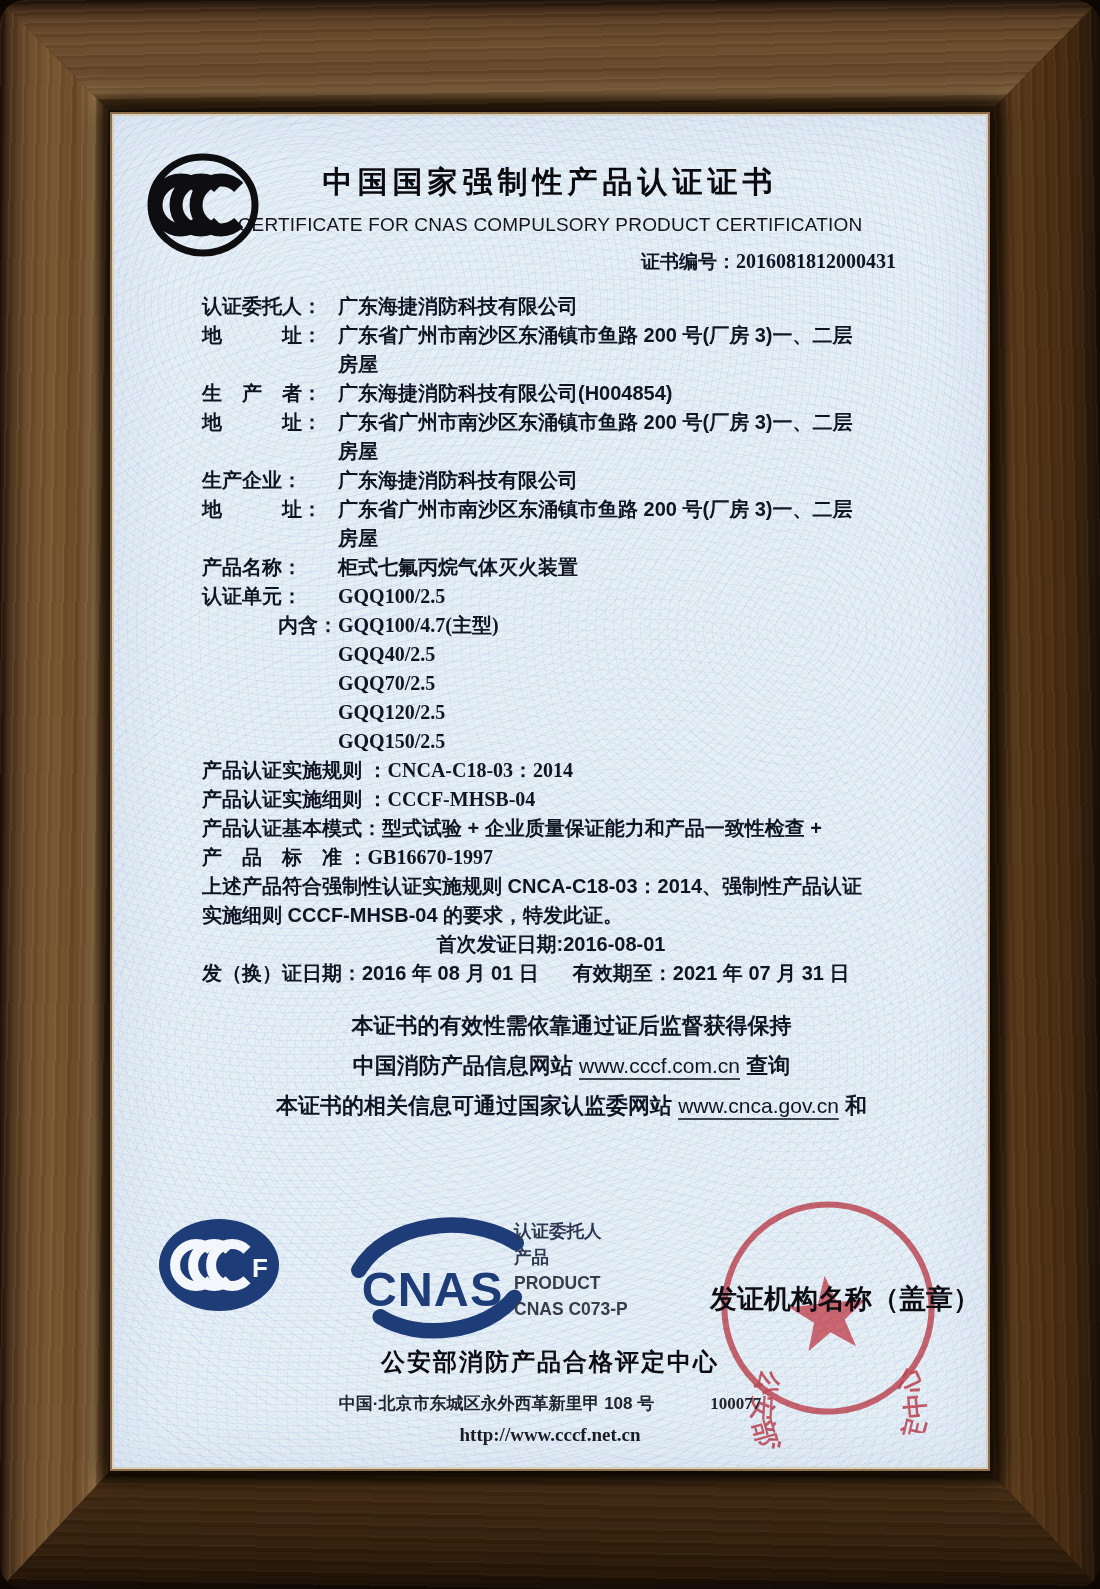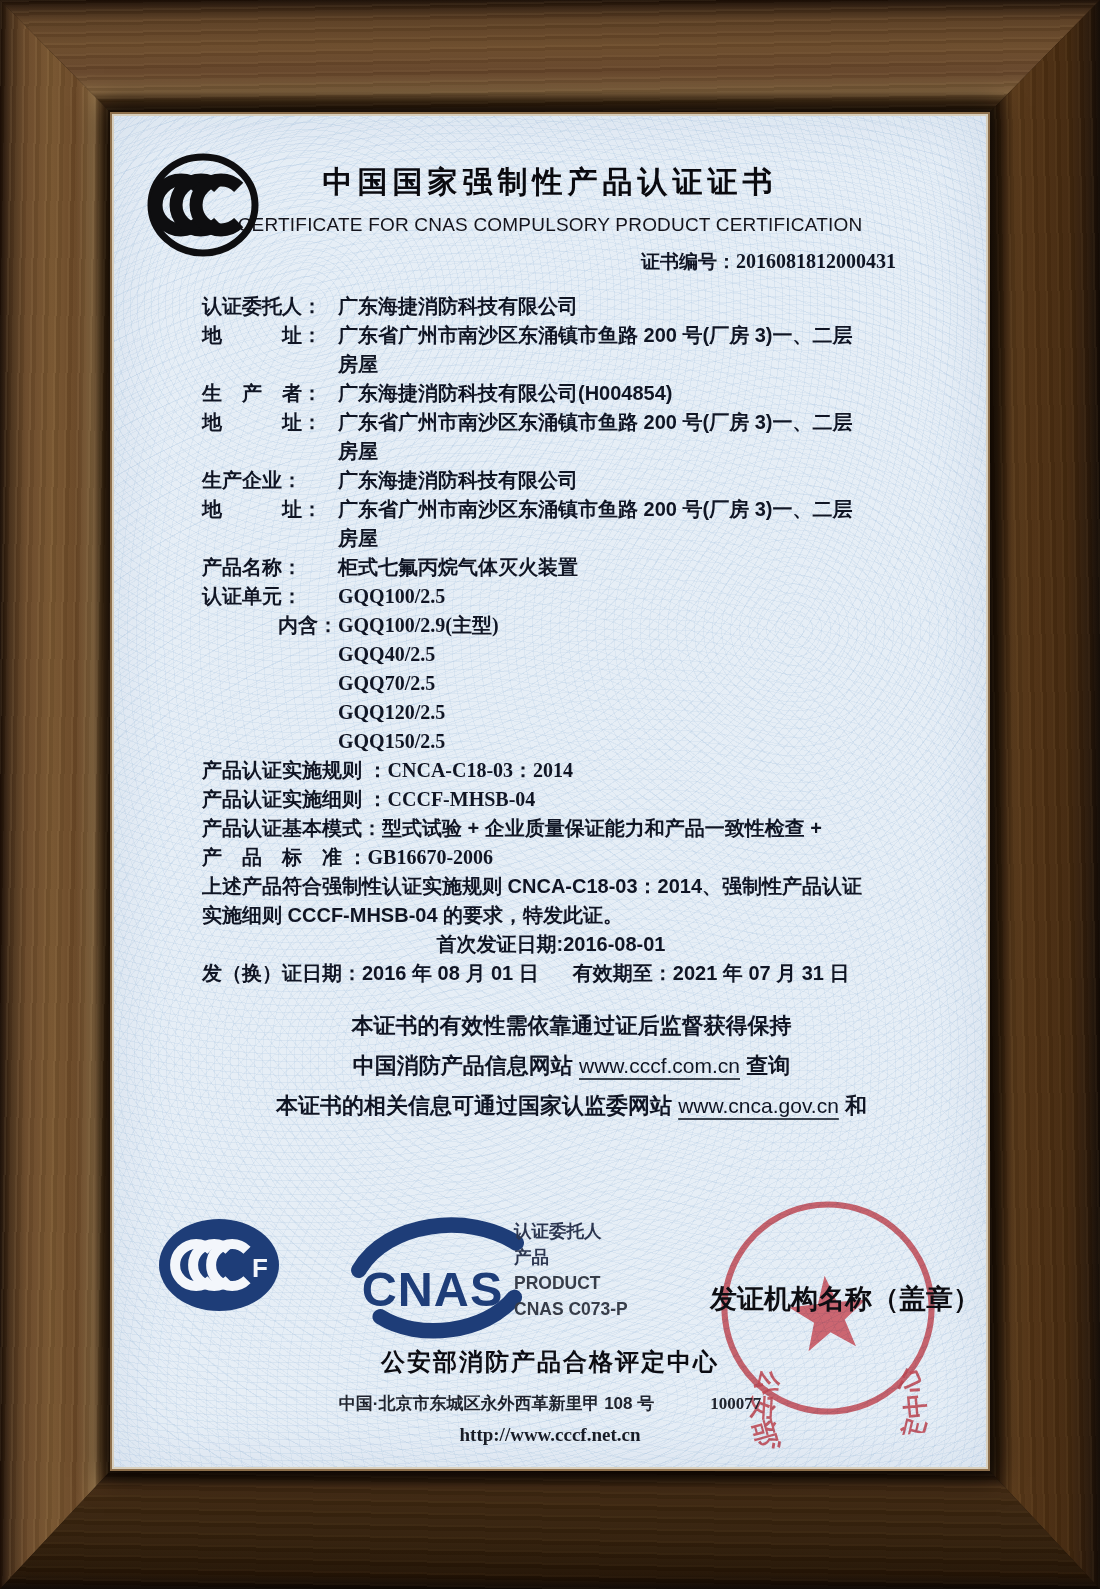--- a/index.html
+++ b/index.html
@@ -1,20 +1,21 @@
 <!DOCTYPE html>
 <html><head>
 <meta charset="utf-8">
 <style>
   html,body { margin:0; padding:0; background:#0d0703; }
   * { box-sizing:border-box; }
   .scene {
     position:relative; width:1100px; height:1589px; overflow:hidden;
     background:#1a0f07;
     font-family:"Liberation Sans", sans-serif;
+    border-radius:25px;
   }
   
   .fp { position:absolute; left:0; top:0; width:1100px; height:1589px; }
   .fp-top {
     clip-path: polygon(0 0, 1100px 0, 986px 116px, 114px 116px);
     background:
       repeating-linear-gradient(179deg, rgba(255,228,185,0.06) 0 2px, rgba(0,0,0,0.05) 2px 5px, rgba(255,255,255,0.02) 5px 11px),
       linear-gradient(180deg,#1b0e05 0px,#3c2715 9px,#5c3f24 20px,#6b4b2b 46px,#65452a 72px,#7d5f3b 92px,#503category 0,#39240f 102px,#180d05 116px);
     background:
       repeating-linear-gradient(179deg, rgba(255,228,185,0.06) 0 2px, rgba(0,0,0,0.05) 2px 5px, rgba(255,255,255,0.02) 5px 11px),
@@ -114,29 +115,29 @@
       <div class="row"><span class="lbl">地　　　址：</span><span>广东省广州市南沙区东涌镇市鱼路 200 号(厂房 3)一、二层</span></div>
       <div class="row cont">房屋</div>
       <div class="row"><span class="lbl">生　产　者：</span><span>广东海捷消防科技有限公司(H004854)</span></div>
       <div class="row"><span class="lbl">地　　　址：</span><span>广东省广州市南沙区东涌镇市鱼路 200 号(厂房 3)一、二层</span></div>
       <div class="row cont">房屋</div>
       <div class="row"><span class="lbl">生产企业：</span><span>广东海捷消防科技有限公司</span></div>
       <div class="row"><span class="lbl">地　　　址：</span><span>广东省广州市南沙区东涌镇市鱼路 200 号(厂房 3)一、二层</span></div>
       <div class="row cont">房屋</div>
       <div class="row"><span class="lbl">产品名称：</span><span>柜式七氟丙烷气体灭火装置</span></div>
       <div class="row"><span class="lbl">认证单元：</span><span class="code">GQQ100/2.5</span></div>
-      <div class="row"><span class="lbl-inner">内含：</span><span class="code">GQQ100/2.9(主型)</span></div>
+      <div class="row"><span class="lbl-inner">内含：</span><span class="code">GQQ100/4.7(主型)</span></div>
       <div class="row cont code">GQQ40/2.5</div>
       <div class="row cont code">GQQ70/2.5</div>
       <div class="row cont code">GQQ120/2.5</div>
       <div class="row cont code">GQQ150/2.5</div>
       <div class="row"><span>产品认证实施规则 ：</span><span class="code">CNCA-C18-03：2014</span></div>
       <div class="row"><span>产品认证实施细则 ：</span><span class="code">CCCF-MHSB-04</span></div>
       <div class="row"><span>产品认证基本模式：</span><span>型式试验 + 企业质量保证能力和产品一致性检查 +</span></div>
-      <div class="row"><span>产　品　标　准 ：</span><span class="code">GB16670-2006</span></div>
+      <div class="row"><span>产　品　标　准 ：</span><span class="code">GB16670-1997</span></div>
       <div class="row">上述产品符合强制性认证实施规则 CNCA-C18-03：2014、强制性产品认证</div>
       <div class="row">实施细则 CCCF-MHSB-04 的要求，特发此证。</div>
       <div class="row ctr">首次发证日期:2016-08-01</div>
       <div class="row"><span>发（换）证日期：2016 年 08 月 01 日</span><span class="gap"></span><span>有效期至：2021 年 07 月 31 日</span></div>
     </div>
 
     <div class="notices">
       <div class="row">本证书的有效性需依靠通过证后监督获得保持</div>
       <div class="row"><span>中国消防产品信息网站 </span><span class="url">www.cccf.com.cn</span><span> 查询</span></div>
       <div class="row"><span>本证书的相关信息可通过国家认监委网站 </span><span class="url">www.cnca.gov.cn</span><span> 和</span></div>

